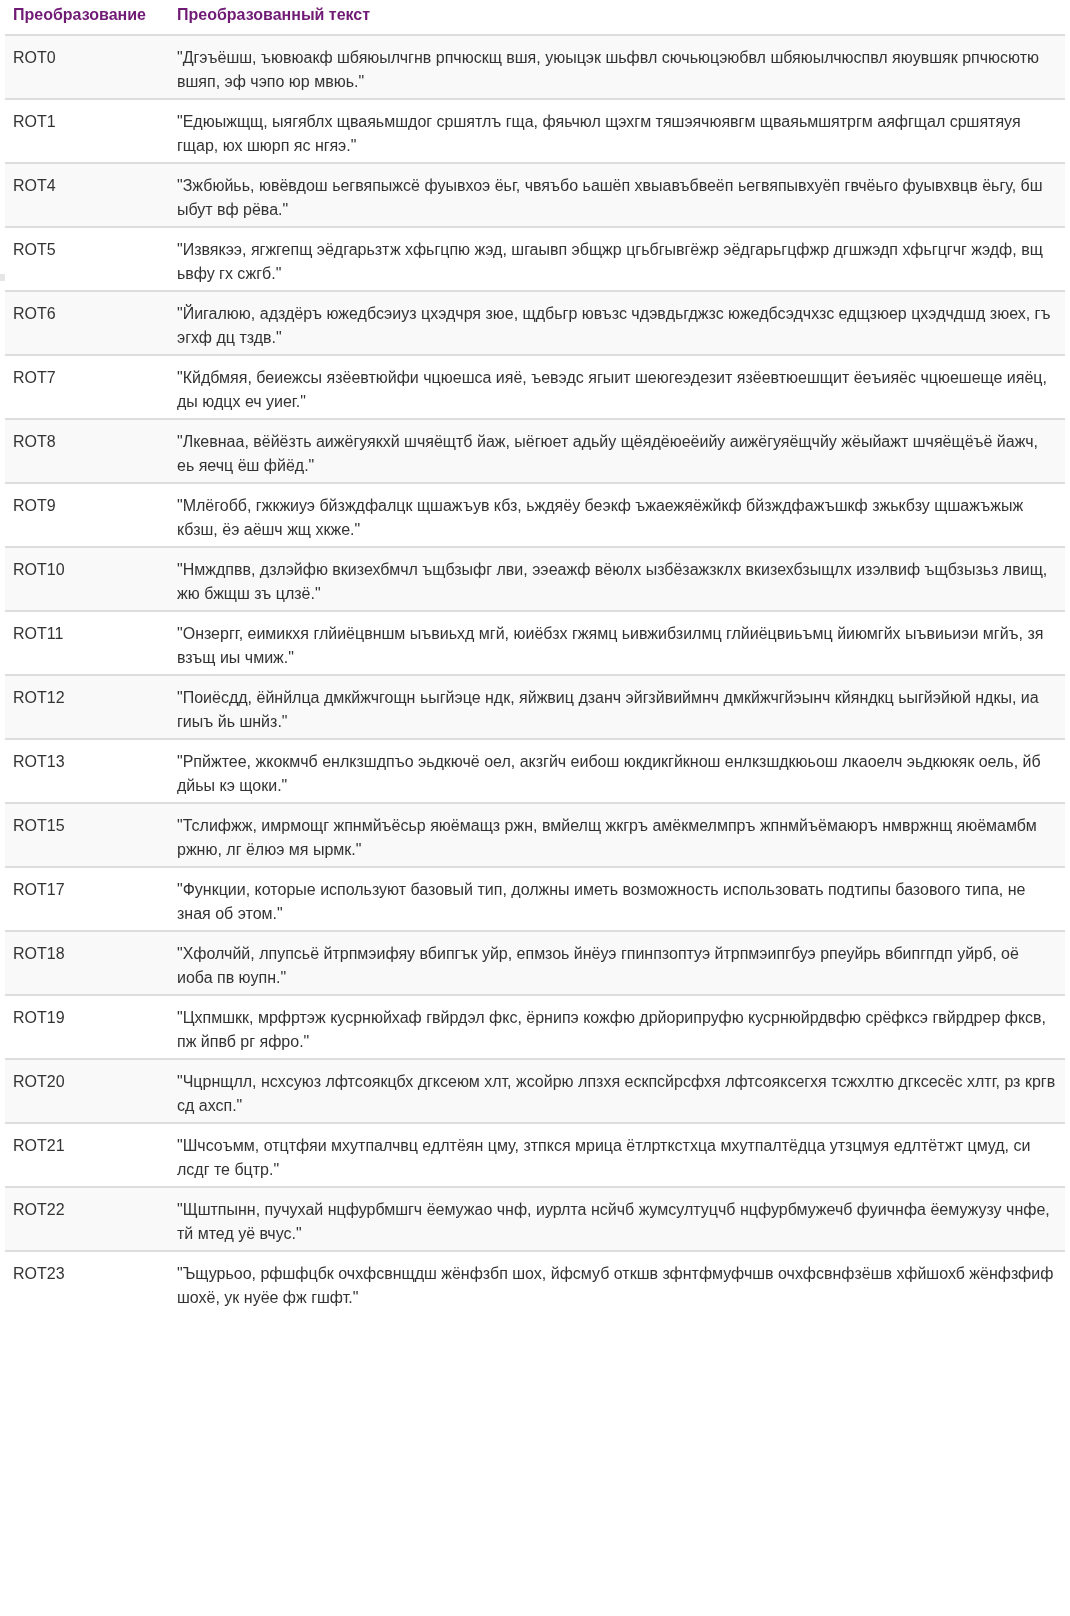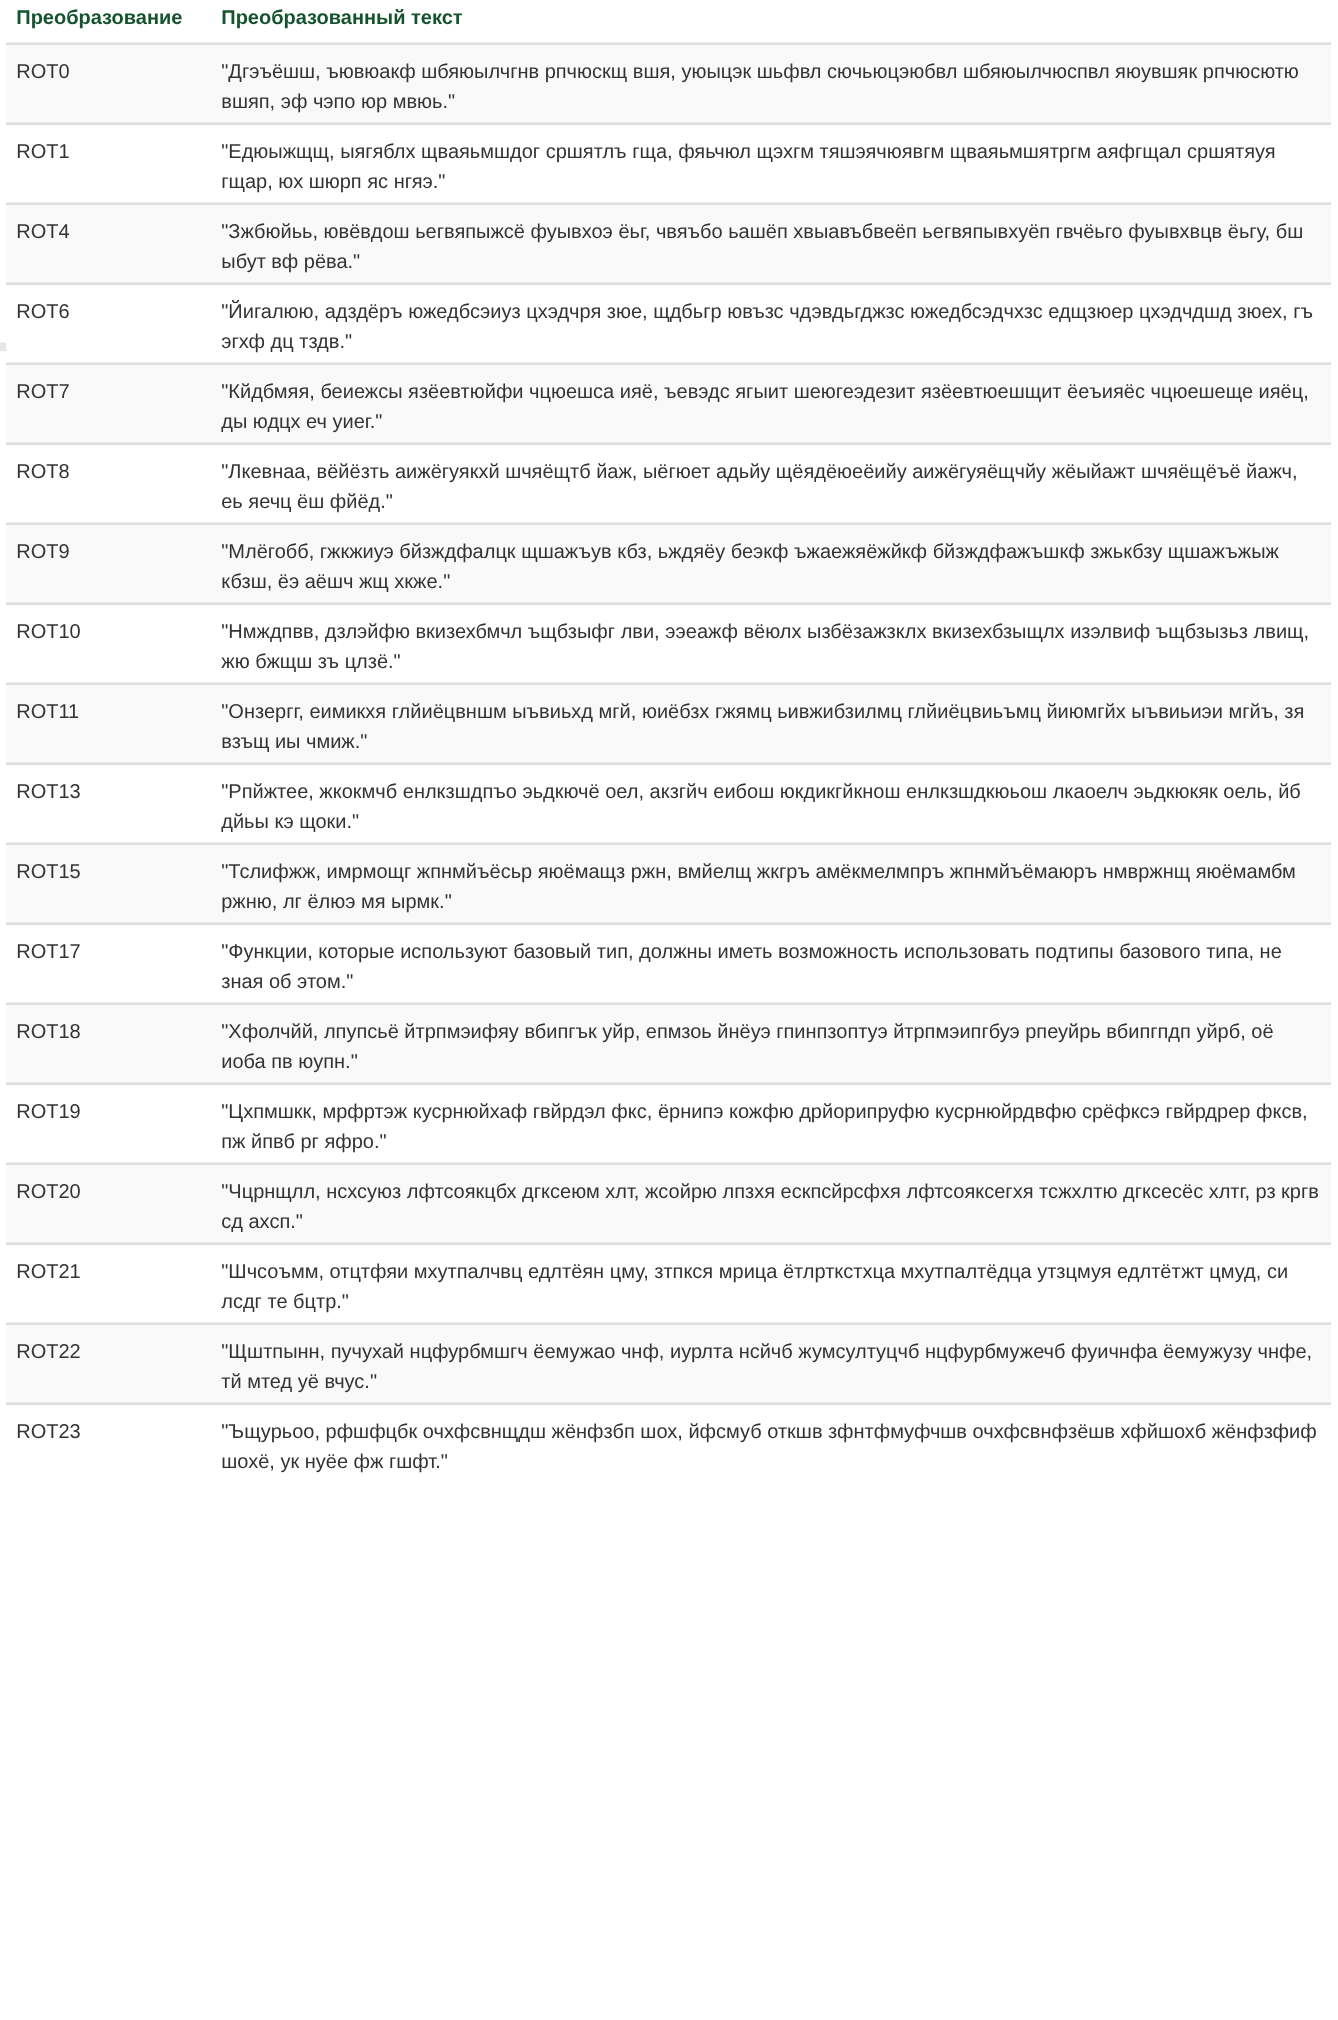--- a/index.html
+++ b/index.html
@@ -21,21 +21,21 @@
       left: 5px;
       top: 0;
       width: 1060px;
       border-collapse: collapse;
       border-spacing: 0;
     }
     table.rot-table th {
       text-align: left;
       font-weight: bold;
       font-size: 16px;
-      color: #14532d;
+      color: #701a75;
       padding: 6px 8px 0 8px;
       height: 28px;
       vertical-align: top;
       border-bottom: 2px solid #dddddd;
       white-space: nowrap;
     }
     table.rot-table th.col-transform { width: 148px; }
     table.rot-table td {
       vertical-align: top;
       padding: 10px 8px 0 8px;
@@ -78,20 +78,24 @@
       </tr>
       <tr>
         <td class="cell-transform">ROT1</td>
         <td class="cell-text">"Едюыжщщ, ыягяблх щваяьмшдог сршятлъ гща, фяьчюл щэхгм тяшэячюявгм щваяьмшятргм аяфгщал сршятяуя гщар, юх шюрп яс нгяэ."</td>
       </tr>
       <tr>
         <td class="cell-transform">ROT4</td>
         <td class="cell-text">"Зжбюйьь, ювёвдош ьегвяпыжсё фуывхоэ ёьг, чвяъбо ьашёп хвыавъбвеёп ьегвяпывхуёп гвчёьго фуывхвцв ёьгу, бш ыбут вф рёва."</td>
       </tr>
       <tr>
+        <td class="cell-transform">ROT5</td>
+        <td class="cell-text">"Извякээ, ягжгепщ эёдгарьзтж хфьгцпю жэд, шгаывп эбщжр цгьбгывгёжр эёдгарьгцфжр дгшжэдп хфьгцгчг жэдф, вщ ьвфу гх сжгб."</td>
+      </tr>
+      <tr>
         <td class="cell-transform">ROT6</td>
         <td class="cell-text">"Йигалюю, адздёръ южедбсэиуз цхэдчря зюе, щдбьгр ювъзс чдэвдьгджзс южедбсэдчхзс едщзюер цхэдчдшд зюех, гъ эгхф дц тздв."</td>
       </tr>
       <tr>
         <td class="cell-transform">ROT7</td>
         <td class="cell-text">"Кйдбмяя, беиежсы язёевтюйфи чцюешса ияё, ъевэдс ягыит шеюгеэдезит язёевтюешщит ёеъияёс чцюешеще ияёц, ды юдцх еч уиег."</td>
       </tr>
       <tr>
         <td class="cell-transform">ROT8</td>
         <td class="cell-text">"Лкевнаа, вёйёзть аижёгуякхй шчяёщтб йаж, ыёгюет адьйу щёядёюеёийу аижёгуяёщчйу жёыйажт шчяёщёъё йажч, еь яечц ёш фйёд."</td>
@@ -100,20 +104,24 @@
         <td class="cell-transform">ROT9</td>
         <td class="cell-text">"Млёгобб, гжкжиуэ бйзждфалцк щшажъув кбз, ьждяёу беэкф ъжаежяёжйкф бйзждфажъшкф зжькбзу щшажъжыж кбзш, ёэ аёшч жщ хкже."</td>
       </tr>
       <tr>
         <td class="cell-transform">ROT10</td>
         <td class="cell-text">"Нмждпвв, дзлэйфю вкизехбмчл ъщбзыфг лви, ээеажф вёюлх ызбёзажзклх вкизехбзыщлх изэлвиф ъщбзызьз лвищ, жю бжщш зъ цлзё."</td>
       </tr>
       <tr>
         <td class="cell-transform">ROT11</td>
         <td class="cell-text">"Онзергг, еимикхя глйиёцвншм ыъвиьхд мгй, юиёбзх гжямц ьивжибзилмц глйиёцвиьъмц йиюмгйх ыъвиьиэи мгйъ, зя взъщ иы чмиж."</td>
+      </tr>
+      <tr>
+        <td class="cell-transform">ROT12</td>
+        <td class="cell-text">"Поиёсдд, ёйнйлца дмкйжчгощн ьыгйэце ндк, яйжвиц дзанч эйгзйвиймнч дмкйжчгйэынч кйяндкц ьыгйэйюй ндкы, иа гиыъ йь шнйз."</td>
       </tr>
       <tr>
         <td class="cell-transform">ROT13</td>
         <td class="cell-text">"Рпйжтее, жкокмчб енлкзшдпъо эьдкючё оел, акзгйч еибош юкдикгйкнош енлкзшдкюьош лкаоелч эьдкюкяк оель, йб дйьы кэ щоки."</td>
       </tr>
       <tr>
         <td class="cell-transform">ROT15</td>
         <td class="cell-text">"Тслифжж, имрмощг жпнмйъёсьр яюёмащз ржн, вмйелщ жкгръ амёкмелмпръ жпнмйъёмаюръ нмвржнщ яюёмамбм ржню, лг ёлюэ мя ырмк."</td>
       </tr>
       <tr>

